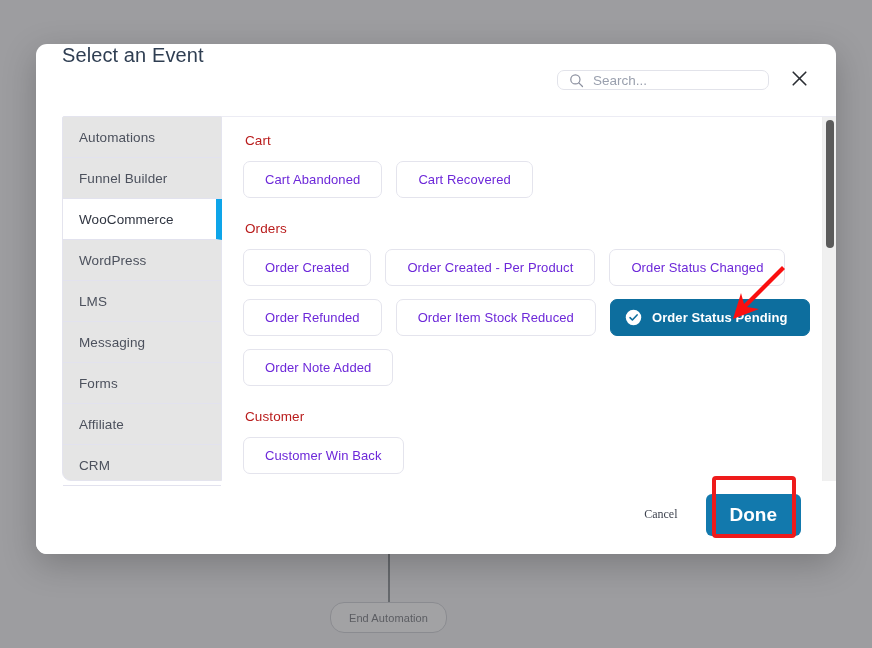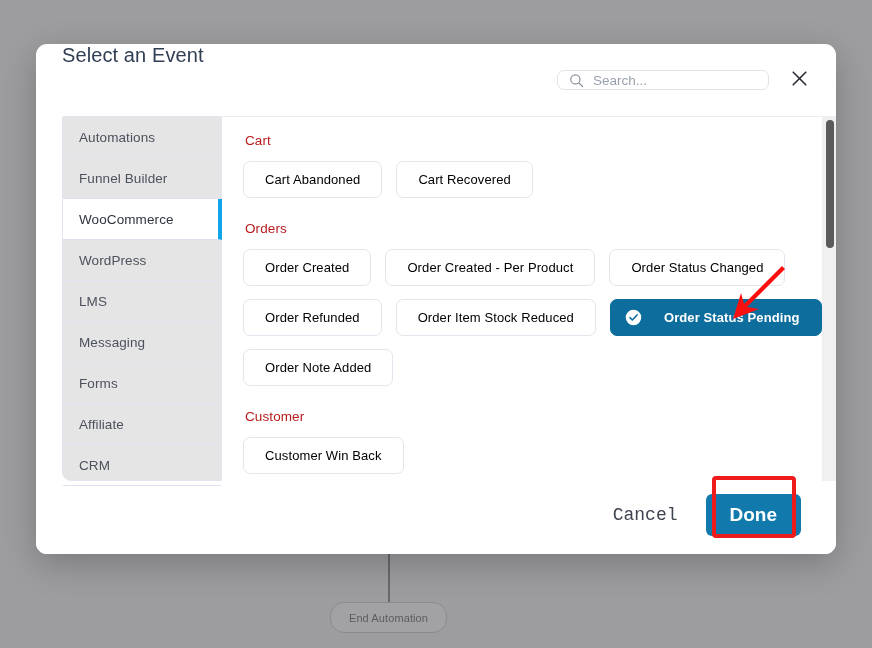--- a/index.html
+++ b/index.html
@@ -156,21 +156,21 @@
     padding-left: 16px;
     font-size: 13.5px;
     color: #4c515d;
     border-bottom: 1px solid #e2e2ee;
     cursor: pointer;
     letter-spacing: .1px;
   }
   .sidebar-item.active {
     background: #ffffff;
     color: #2f3440;
-    border-right: 4px solid #0ea5e9;
+    border-right: 6px solid #0ea5e9;
     margin-right: -1px;
   }
   .sidebar-filler { flex: 1 1 auto; }
 
   
   .content-wrap {
     flex: 1 1 auto;
     position: relative;
     min-width: 0;
     border-top: 1px solid #ececf4;
@@ -193,38 +193,38 @@
     display: flex;
     flex-wrap: wrap;
     gap: 13px 14px;
     margin-bottom: 0;
   }
   .chip {
     height: 37px;
     border: 1px solid #e4e4ed;
     border-radius: 7px;
     background: #fff;
-    color: #000000;
+    color: #6d28d9;
     font-size: 13px;
     font-family: inherit;
     display: inline-flex;
     align-items: center;
     justify-content: center;
     padding: 0 21px;
     cursor: pointer;
     white-space: nowrap;
     letter-spacing: .1px;
   }
   .chip.selected {
     background: #0d6e9e;
     border-color: #0d6e9e;
     color: #ffffff;
     font-weight: bold;
     padding: 0 21px 0 14px;
-    gap: 22px;
+    gap: 10px;
     justify-content: space-between;
   }
   .chip.selected svg { flex: 0 0 auto; display:block; }
 
   
   .scrollbar-track {
     position: absolute;
     right: 0px;
     top: 0;
     bottom: 0;
@@ -249,22 +249,22 @@
     display: flex;
     align-items: center;
     justify-content: flex-end;
     padding: 0 35px 6px 0;
     gap: 26px;
     background: #fff;
   }
   .cancel-btn {
     background: none;
     border: none;
-    font-family: Liberation Mono, monospace;
-    font-size: 18px;
+    font-family: Liberation Serif, serif;
+    font-size: 12px;
     color: #3f4450;
     cursor: pointer;
     padding: 6px 2px;
   }
   .done-wrap { position: relative; }
   .done-btn {
     background: #1279ad;
     border: none;
     border-radius: 6px;
     color: #fff;

